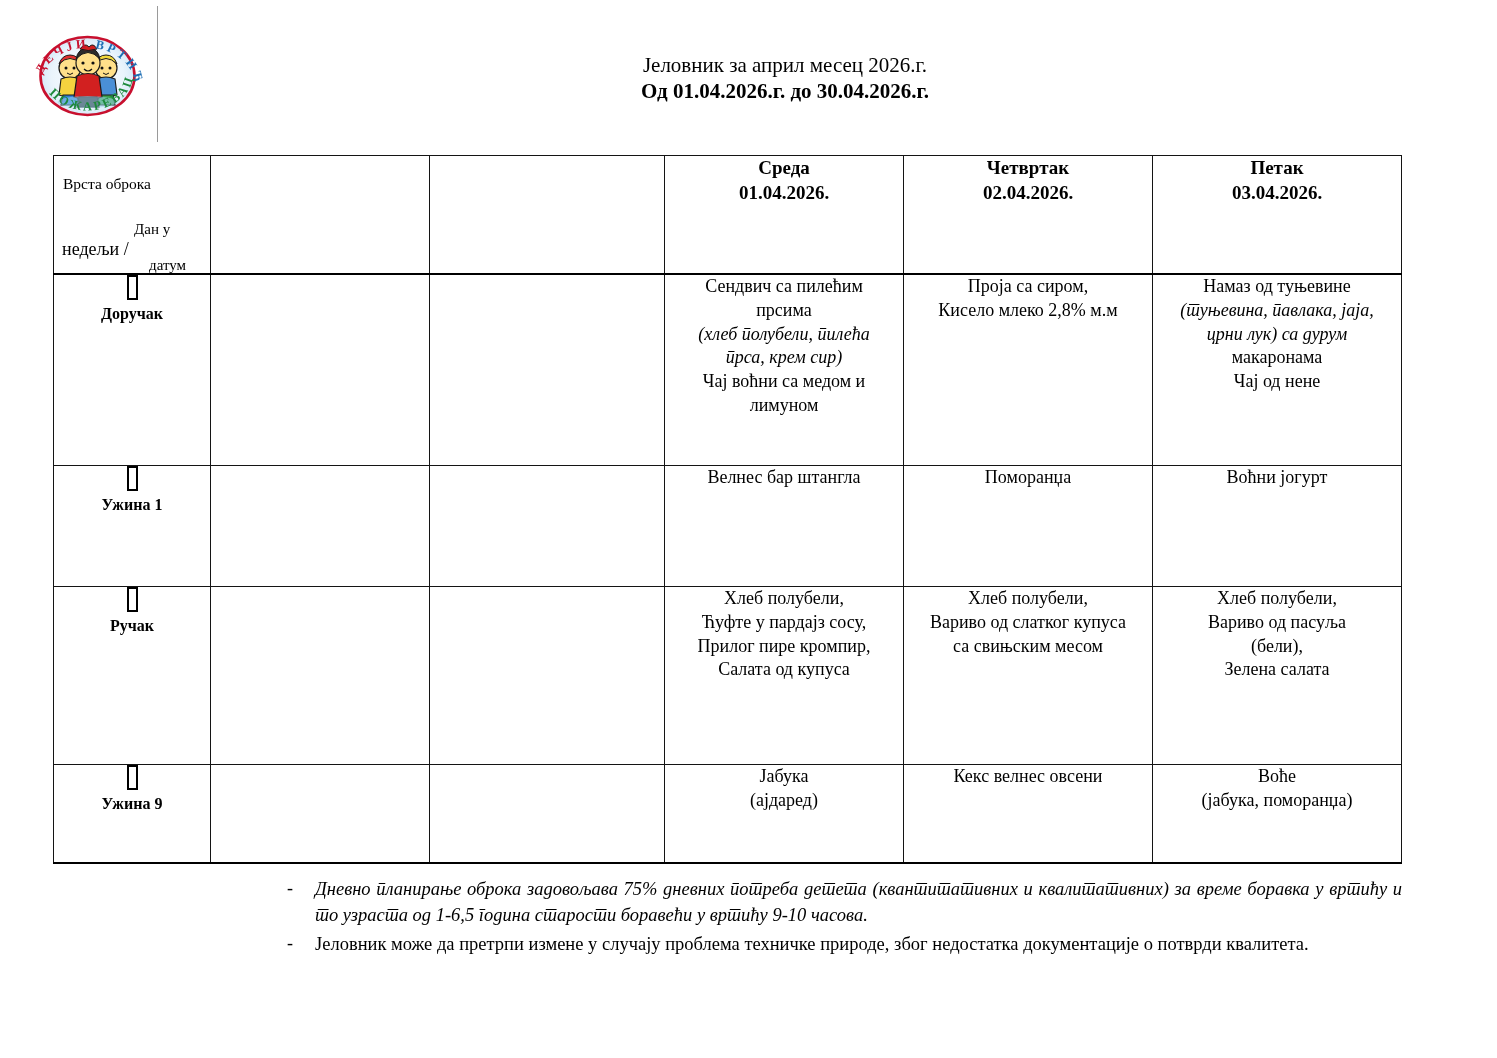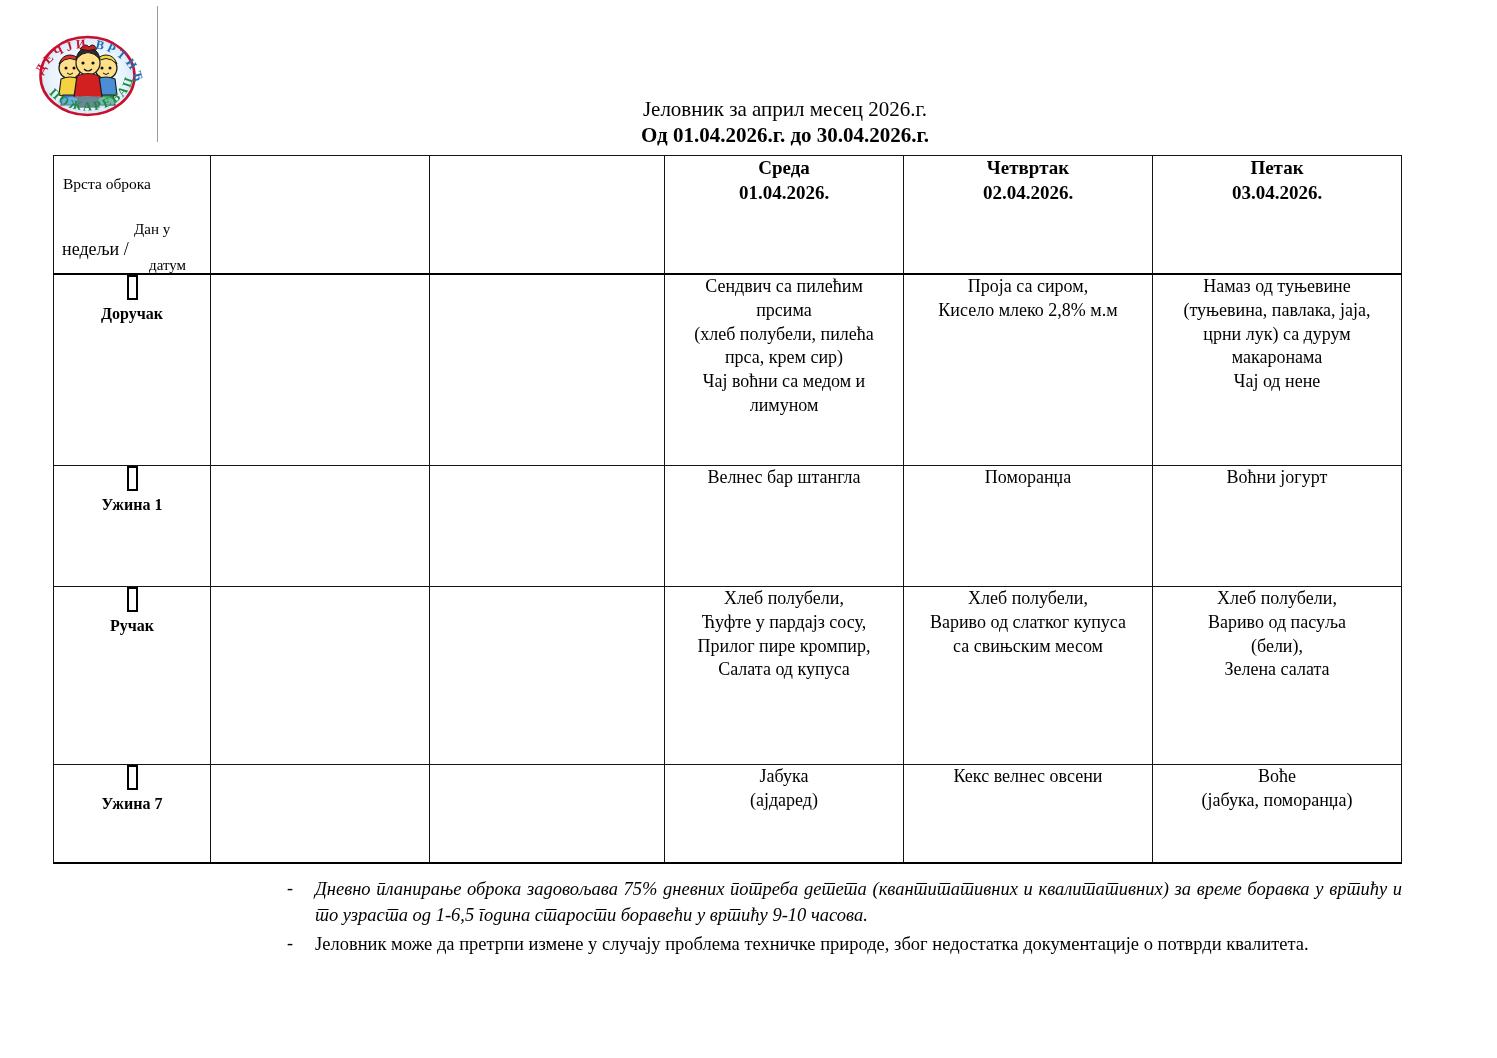--- a/index.html
+++ b/index.html
@@ -44,21 +44,20 @@
     line-height: 1.24;
   }
   .title-line1 {
     font-size: 21.5px;
     font-weight: bold;
     letter-spacing: 0.1px;
   }
   .title-line2 {
     font-size: 21px;
     font-weight: normal;
-    margin-top: 44px;
   }
   .title-line3 {
     font-size: 21px;
     font-weight: bold;
   }
 
   
   table.menu {
     position: absolute;
     left: 53px;
@@ -152,21 +151,21 @@
     display: block;
   }
 
   
   .food {
     text-align: center;
     font-size: 18px;
     line-height: 1.32;
     padding: 14px 6px 6px 6px;
   }
-  .food .it { }
+  .food .it { font-style: italic; }
 
   tr.r-dorucak td { height: 190px; }
   tr.r-uzina1 td { height: 120px; }
   tr.r-rucak td { height: 177px; }
   tr.r-uzina2 td { height: 97px; }
 
   
   .notes {
     position: absolute;
     left: 287px;
@@ -361,21 +360,21 @@
             <div>Хлеб полубели,</div>
             <div>Вариво од пасуља</div>
             <div>(бели),</div>
             <div>Зелена салата</div>
           </td>
       </tr>
 
       <tr class="r-uzina2 last">
         <td class="colA meal-cell">
           <span class="tofu"></span>
-          <span class="meal-name">Ужина 7</span>
+          <span class="meal-name">Ужина 9</span>
         </td>
         <td></td>
         <td></td>
         <td class="food">
             <div>Јабука</div>
             <div>(ајдаред)</div>
           </td>
         <td class="food">
             <div>Кекс велнес овсени</div>
           </td>

